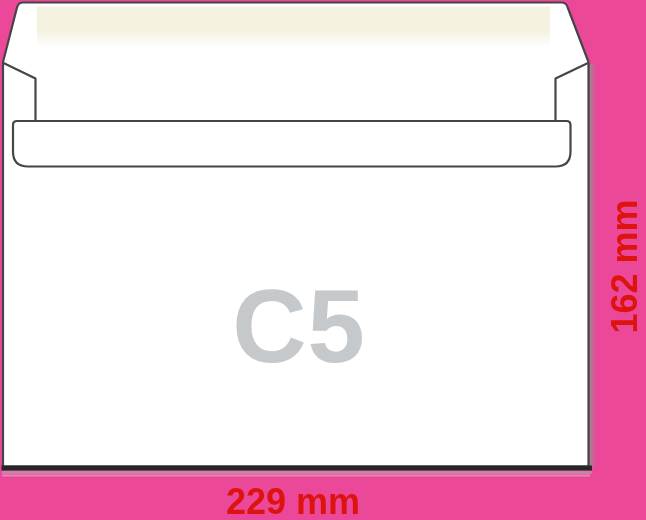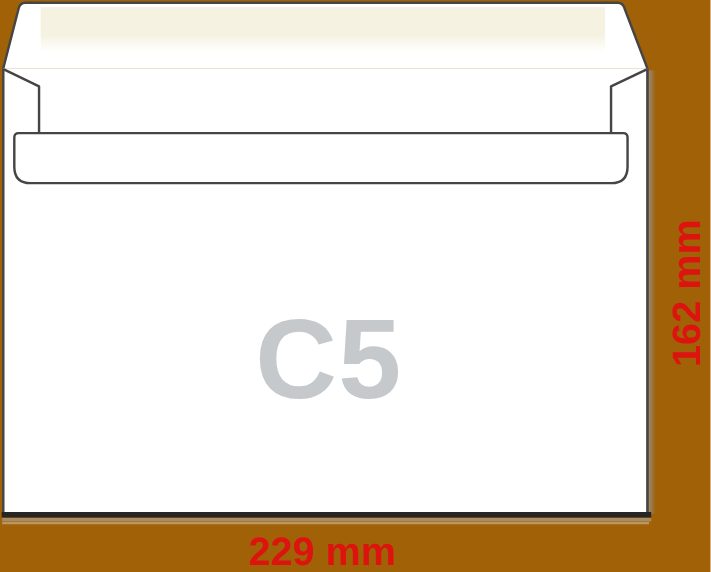--- a/index.html
+++ b/index.html
@@ -4,21 +4,21 @@
 <style>
   html, body {
     margin: 0;
     padding: 0;
     background: #ffffff;
   }
   .canvas {
     position: relative;
     width: 646px;
     height: 520px;
-    background: #a16207;
+    background: #ec4899;
     overflow: hidden;
     font-family: "Liberation Sans", "DejaVu Sans", sans-serif;
   }
   svg text {
     font-family: "Liberation Sans", "DejaVu Sans", sans-serif;
     font-weight: bold;
   }
   .size-label-text   { font-size: 103px; letter-spacing: 1px; }
   .dimension-text    { font-size: 36px; }
 </style>

